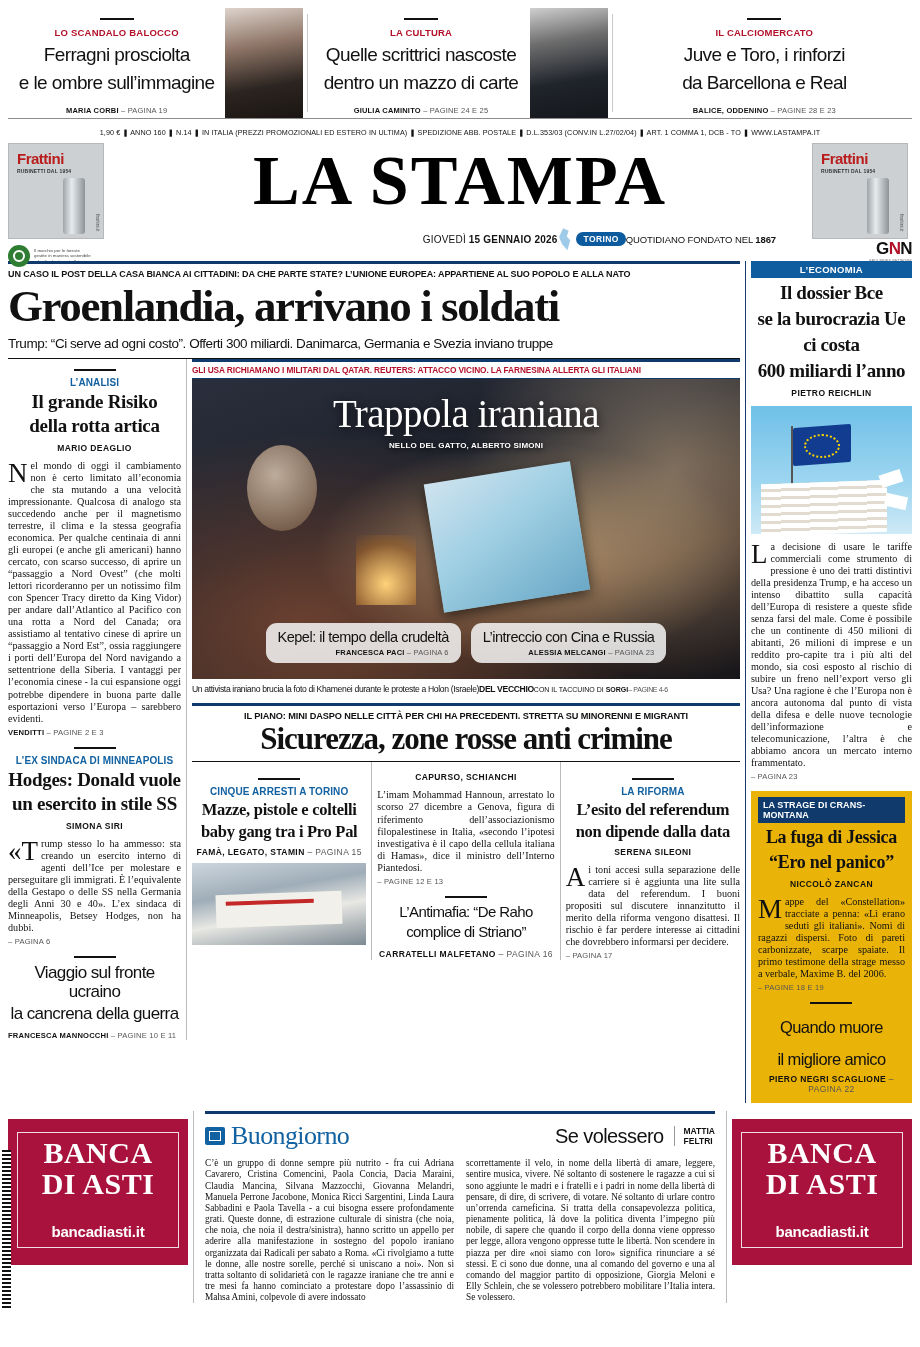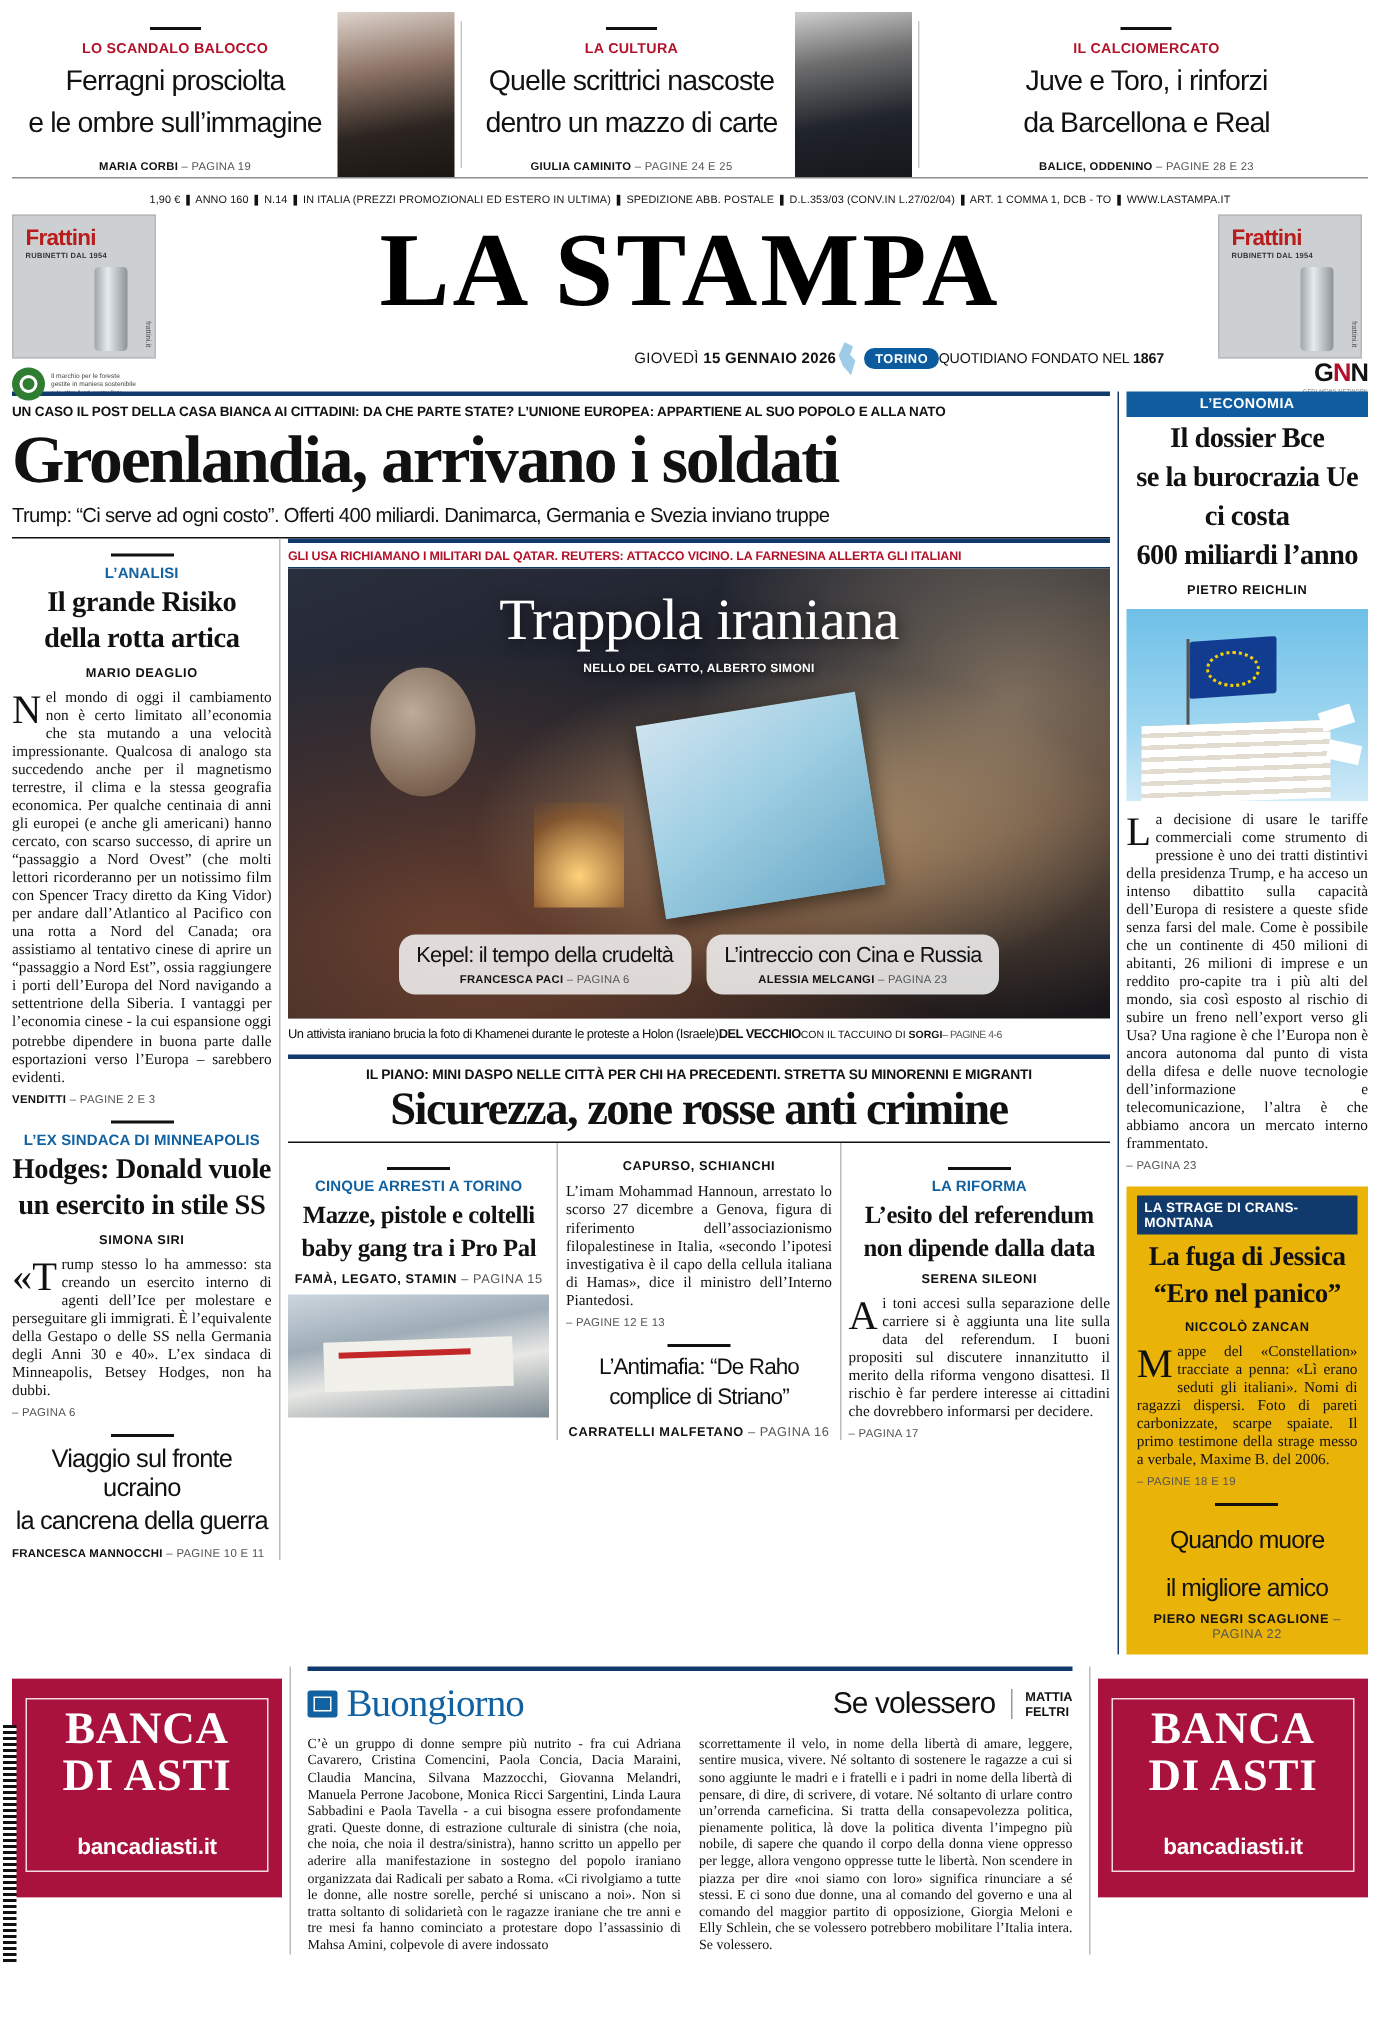--- a/index.html
+++ b/index.html
@@ -103,21 +103,21 @@
   .photo .face { position:absolute; left:10%; top:22%; width:70px; height:86px; border-radius:50%;
                  background:radial-gradient(circle at 40% 35%, #d6c3ae, #6b4f3a); opacity:.85; }
   .photo .flame { position:absolute; left:30%; top:52%; width:60px; height:70px;
                   background:radial-gradient(circle at 50% 70%, #ffd27a, rgba(255,140,0,.2) 70%, transparent); }
   .photo-head { position:absolute; left:0; right:0; top:12px; text-align:center;
                 font-family:"Liberation Serif", serif; color:#fff; font-size:39px; font-weight:400;
                 letter-spacing:-.5px; text-shadow:0 2px 10px rgba(0,0,0,.75); }
   .photo-auth { position:absolute; left:0; right:0; top:62px; text-align:center; color:#fff;
                 font-size:8px; font-weight:700; letter-spacing:.2px; text-shadow:0 1px 5px rgba(0,0,0,.9); }
   .caps { position:absolute; left:0; right:0; bottom:16px; display:flex; justify-content:center; gap:10px; }
-  .cap-box { background:rgba(245,245,245,.86); border-radius:11px; padding:6px 12px 6px; text-align:center; }
+  .cap-box { background:rgba(245,245,245,.86); border-radius:11px; padding:6px 12px 6px; text-align:right; }
   .cap-t { font-size:14.5px; letter-spacing:-.5px; color:#111; }
   .cap-b { font-size:7.5px; font-weight:700; margin-top:3px; letter-spacing:.2px; }
   .cap-b .pg { font-weight:400; color:#555; }
   .photo-cap { font-size:8.6px; padding:5px 0 4px; letter-spacing:-.35px; border-bottom:0; }
   .photo-cap b { font-weight:700; }
   .photo-cap .sm { font-size:7px; letter-spacing:0; }
   .photo-cap .pg { font-size:7px; color:#555; }
 
   
   .sec-band { border-top:3px solid #0f3a6b; margin-top:5px; }
@@ -271,21 +271,21 @@
     </div>
   </div>
 
   <div class="body-grid">
 
     <div style="width:732px">
 
       <div class="topbar-blue"></div>
       <div class="occhiello">UN CASO IL POST DELLA CASA BIANCA AI CITTADINI: DA CHE PARTE STATE? L’UNIONE EUROPEA: APPARTIENE AL SUO POPOLO E ALLA NATO</div>
       <div class="main-head">Groenlandia, arrivano i soldati</div>
-      <div class="sub-head">Trump: “Ci serve ad ogni costo”. Offerti 400 miliardi. Danimarca, Germania e Svezia inviano truppe</div>
+      <div class="sub-head">Trump: “Ci serve ad ogni costo”. Offerti 300 miliardi. Danimarca, Germania e Svezia inviano truppe</div>
 
       <div style="display:flex;border-top:1px solid #111;">
 
         <div class="col-left">
           <div class="sec-rule"></div>
           <div class="kicker-blue">L’ANALISI</div>
           <div class="art-h-serif">Il grande Risiko</div>
           <div class="art-h-serif">della rotta artica</div>
           <div class="art-auth">MARIO DEAGLIO</div>
           <div class="bodytext dropcap">Nel mondo di oggi il cambiamento non è certo limitato all’economia che sta mutando a una velocità impressionante. Qualcosa di analogo sta succedendo anche per il magnetismo terrestre, il clima e la stessa geografia economica. Per qualche centinaia di anni gli europei (e anche gli americani) hanno cercato, con scarso successo, di aprire un “passaggio a Nord Ovest” (che molti lettori ricorderanno per un notissimo film con Spencer Tracy diretto da King Vidor) per andare dall’Atlantico al Pacifico con una rotta a Nord del Canada; ora assistiamo al tentativo cinese di aprire un “passaggio a Nord Est”, ossia raggiungere i porti dell’Europa del Nord navigando a settentrione della Siberia. I vantaggi per l’economia cinese - la cui espansione oggi potrebbe dipendere in buona parte dalle esportazioni verso l’Europa – sarebbero evidenti.</div>

